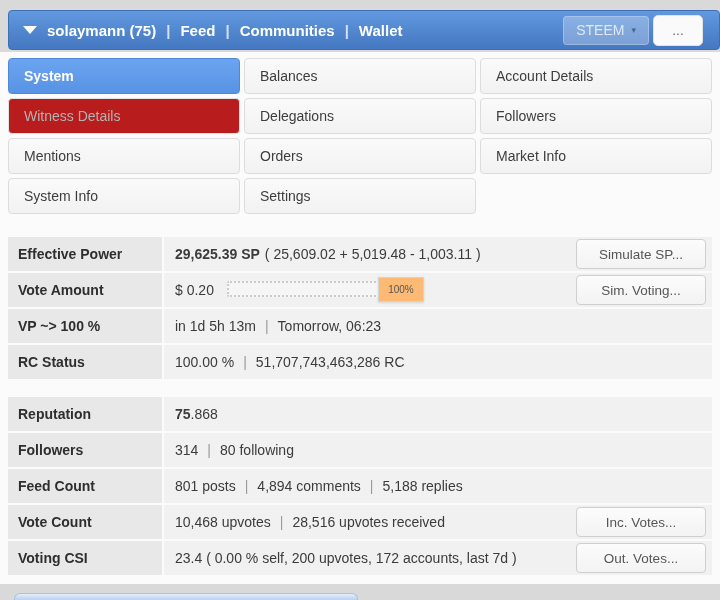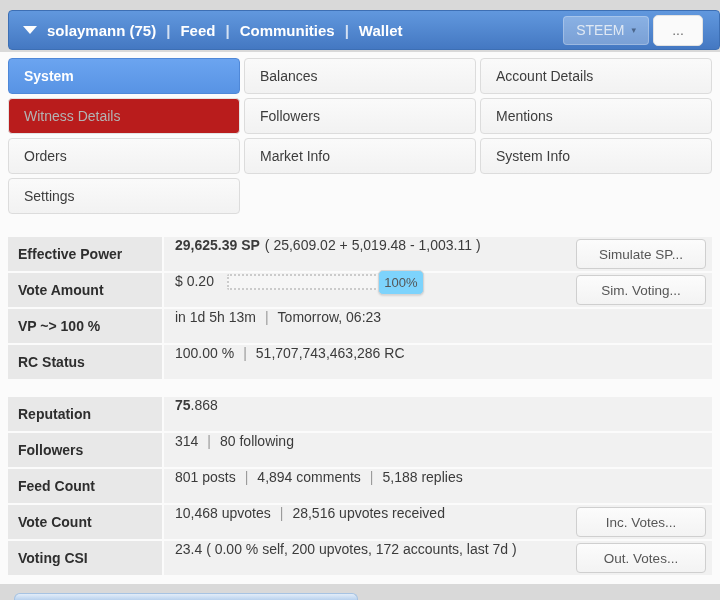--- a/index.html
+++ b/index.html
@@ -62,21 +62,21 @@
   .sec1{top:237px;}
   .sec2{top:397px;}
   .srow{display:flex;height:34px;margin-bottom:2px;}
   .cell-label{
     width:154px;background:#e8e8e8;margin-right:2px;
     display:flex;align-items:center;padding-left:10px;box-sizing:border-box;
     font-size:14px;font-weight:bold;color:#2e2e2e;white-space:nowrap;
   }
   .cell-value{
     flex:1;background:#f1f1f1;position:relative;
-    display:flex;align-items:flex-start;padding-left:11px;box-sizing:border-box;
+    display:flex;align-items:center;padding-left:11px;box-sizing:border-box;
     font-size:14px;color:#3b3b3b;white-space:nowrap;
   }
   .b{font-weight:bold;}
   .rest{margin-left:5px;}
   .vsep{color:#9b9b9b;margin:0 9px;}
   .row-btn{
     position:absolute;right:6px;top:2px;height:30px;min-width:130px;box-sizing:border-box;
     background:linear-gradient(#fcfcfc,#f3f3f3);border:1px solid #cfcfcf;border-radius:4px;
     color:#565656;font-size:13.5px;display:flex;align-items:center;justify-content:center;
     padding:0 10px;cursor:pointer;
@@ -84,24 +84,24 @@
   
   .slider{position:relative;width:196px;height:20px;margin-left:13px;cursor:pointer;}
   .slider-track{
     position:absolute;left:0;top:1px;width:196px;height:16px;box-sizing:border-box;
     background:#f6f6f6;
     border-top:2px dotted #cbcbcb;border-bottom:2px dotted #cbcbcb;
     border-left:2px dotted #cbcbcb;border-right:2px dotted #cbcbcb;border-radius:2px;
   }
   .slider-handle{
     position:absolute;right:-1px;top:-3px;width:46px;height:25px;box-sizing:border-box;
-    background:#7dd3fc;border:1px solid #d4d4d4;border-radius:5px;
+    background:#fdba74;border:1px solid #d4d4d4;border-radius:0;
     box-shadow:0 1px 2px rgba(0,0,0,.12);
     display:flex;align-items:center;justify-content:center;
-    font-size:13px;color:#555;cursor:grab;
+    font-size:10px;color:#555;cursor:grab;
   }
 
   
   .next-section{
     position:absolute;left:14px;bottom:0;width:344px;height:7px;box-sizing:border-box;
     background:linear-gradient(#e2edf9,#b9d2ee);
     border:1px solid #a6c3e3;border-bottom:none;border-radius:6px 6px 0 0;cursor:pointer;
   }
 </style>
 </head>
@@ -126,20 +126,21 @@
       </span>
       <span class="more-btn">...</span>
     </span>
   </div>
 
   <div class="tabs">
     <div class="tab active">System</div>
     <div class="tab">Balances</div>
     <div class="tab">Account Details</div>
     <div class="tab disabled">Witness Details</div>
+    <div class="tab">Delegations</div>
     <div class="tab">Followers</div>
     <div class="tab">Mentions</div>
     <div class="tab">Orders</div>
     <div class="tab">Market Info</div>
     <div class="tab">System Info</div>
     <div class="tab">Settings</div>
   </div>
 
   <div class="stat-section sec1">
     <div class="srow">

